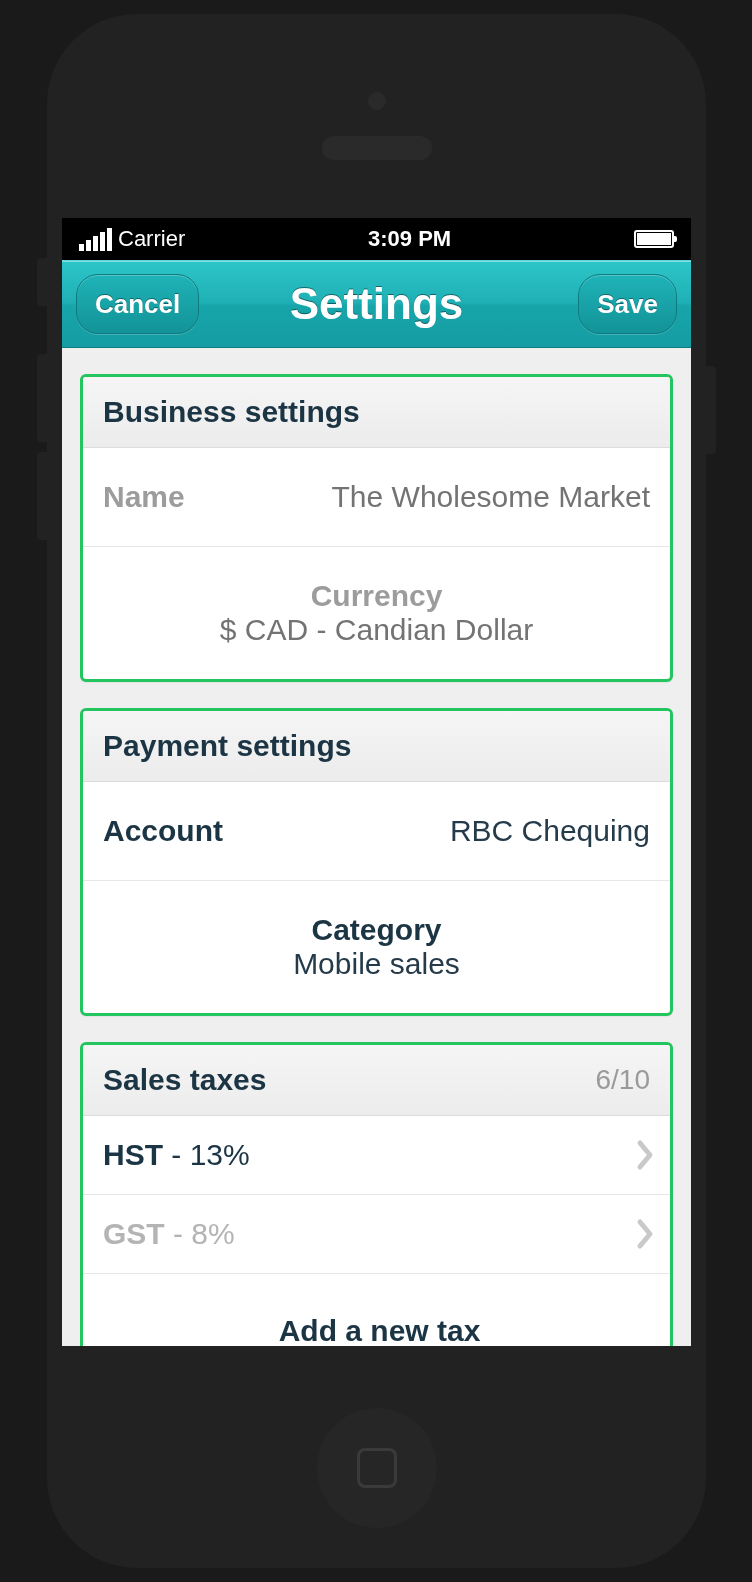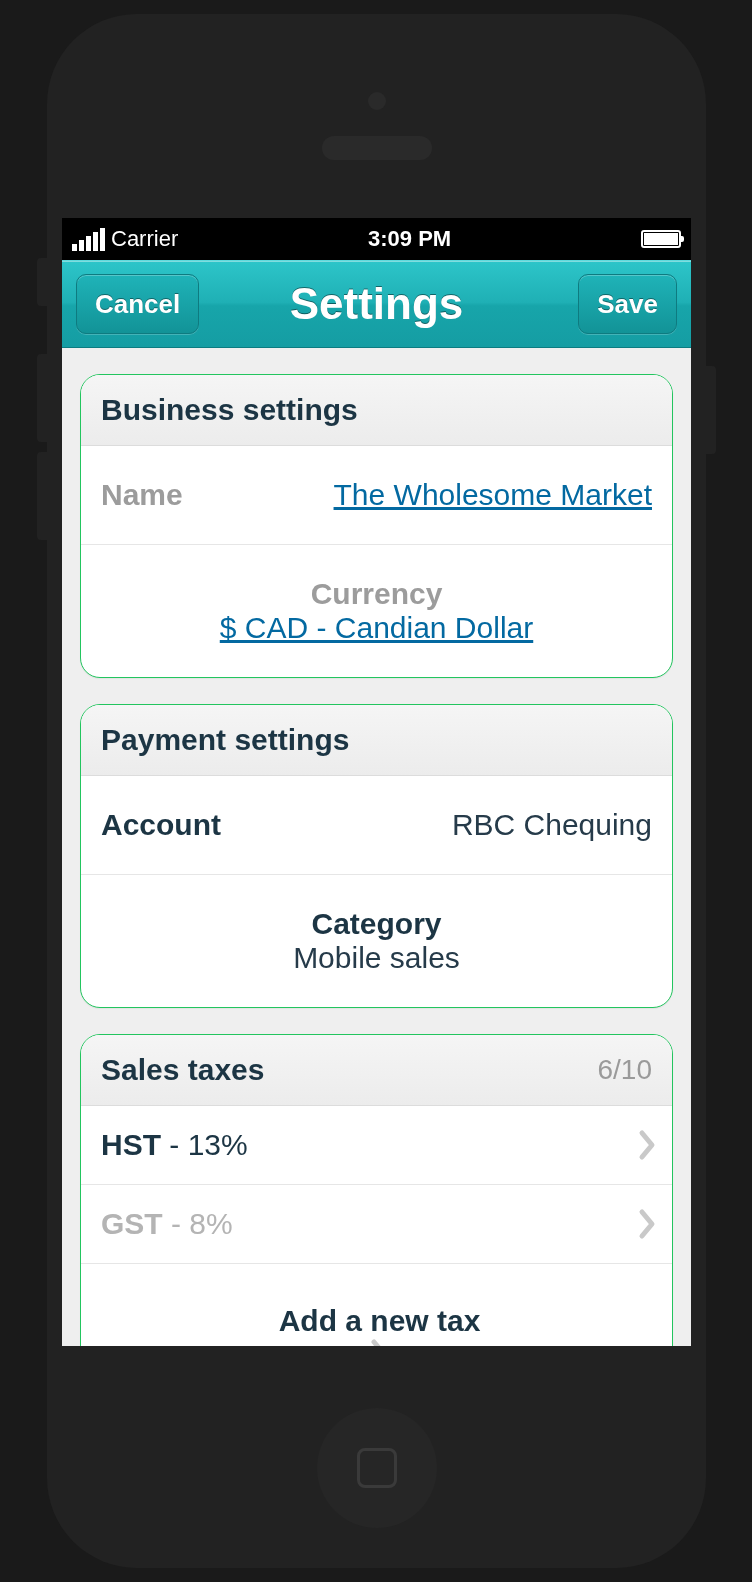--- a/index.html
+++ b/index.html
@@ -38,21 +38,21 @@
   display:flex;align-items:center;justify-content:center;
 }
 .home-btn-inner { width:40px;height:40px;border:3px solid #3a3a3a;border-radius:8px;}
 .screen {
   position:absolute; top:204px; left:15px; width:629px; height:1128px;
   background:#000; overflow:hidden;
 }
 
 .status-bar {
   height:42px; background:#000; color:#fff; display:flex; align-items:center;
-  padding:0 10px; font-size:22px;
+  padding:0 17px; font-size:22px;
 }
 .status-left { display:flex; align-items:center; gap:6px; }
 .signal-bars { display:flex; align-items:flex-end; gap:2px; }
 .signal-bars span { width:5px; background:#fff; display:block;}
 .signal-bars span:nth-child(1){height:7px;}
 .signal-bars span:nth-child(2){height:11px;}
 .signal-bars span:nth-child(3){height:15px;}
 .signal-bars span:nth-child(4){height:19px;}
 .signal-bars span:nth-child(5){height:23px;}
 .status-center { flex:1; text-align:center; font-weight:600;}
@@ -68,56 +68,56 @@
   border-bottom:1px solid #0b7c81;
   display:flex; align-items:center; justify-content:space-between;
   padding:0 14px;
   position:relative;
 }
 .nav-bar::before{content:"";position:absolute;left:0;right:0;top:0;height:1px;background:rgba(255,255,255,.4);}
 .nav-btn {
   height:60px; padding:0 18px;
   background: linear-gradient(to bottom, #1fb3b8, #129397);
   border:1px solid #0e7b80;
-  border-radius:10px;
+  border-radius:22px;
   box-shadow: inset 0 1px 0 rgba(255,255,255,.25), 0 1px 0 rgba(255,255,255,.2);
   color:#fff; font-size:26px; font-weight:700;
   text-shadow:0 -1px 0 rgba(0,0,0,.4);
   display:flex;align-items:center;
 }
 .nav-title {
   color:#fff; font-size:44px; font-weight:800;
   text-shadow:0 -1px 0 rgba(0,0,0,.45);
   position:absolute; left:0; right:0; text-align:center; pointer-events:none;
 }
 
 .content {
   background:#efefef; height:calc(100% - 130px); padding:26px 18px; overflow:hidden;
 }
 .card {
-  background:#fff; border:1px solid #22c55e; border-radius:20px;
+  background:#fff; border:3px solid #22c55e; border-radius:6px;
   box-shadow: 0 1px 1px rgba(0,0,0,.05);
   margin-bottom:26px; overflow:hidden;
 }
 .card-header {
   background: linear-gradient(to bottom,#f5f5f5,#ececec);
   padding:18px 20px; font-size:30px; font-weight:800; color:#1c3544;
   border-bottom:1px solid #dcdcdc;
   display:flex; justify-content:space-between; align-items:center;
 }
 .card-header .counter { font-weight:400; color:#9a9a9a; font-size:28px;}
 .row {
   display:flex; justify-content:space-between; align-items:center;
   padding:32px 20px; border-bottom:1px solid #e6e6e6; font-size:30px;
 }
 .row:last-child{border-bottom:none;flex-direction:column;}
 .row .label { font-weight:700; color:#1c3544;}
 .row .label.muted { color:#9c9c9c;}
 .row .value { color:#263b4a; font-weight:400; text-align:right;}
-.row .value.muted { color:#0369a1;text-decoration:underline;}
+.row .value.muted { color:#737373;}
 .row.tax { padding:22px 14px 22px 20px;}
 .tax-text { font-size:30px; color:#1c3544;}
 .tax-text .code{font-weight:800;}
 .tax-text .dash{font-weight:400; color:#1c3544;}
 .tax-text.muted, .tax-text.muted .code, .tax-text.muted .dash { color:#b4b4b4;}
 .chevron {
   flex-shrink:0; color:#c9c9c9;
 }
 .chevron svg{display:block;}
 .add-row { font-weight:800; color:#1c3544; font-size:30px;margin-top:18px;}

